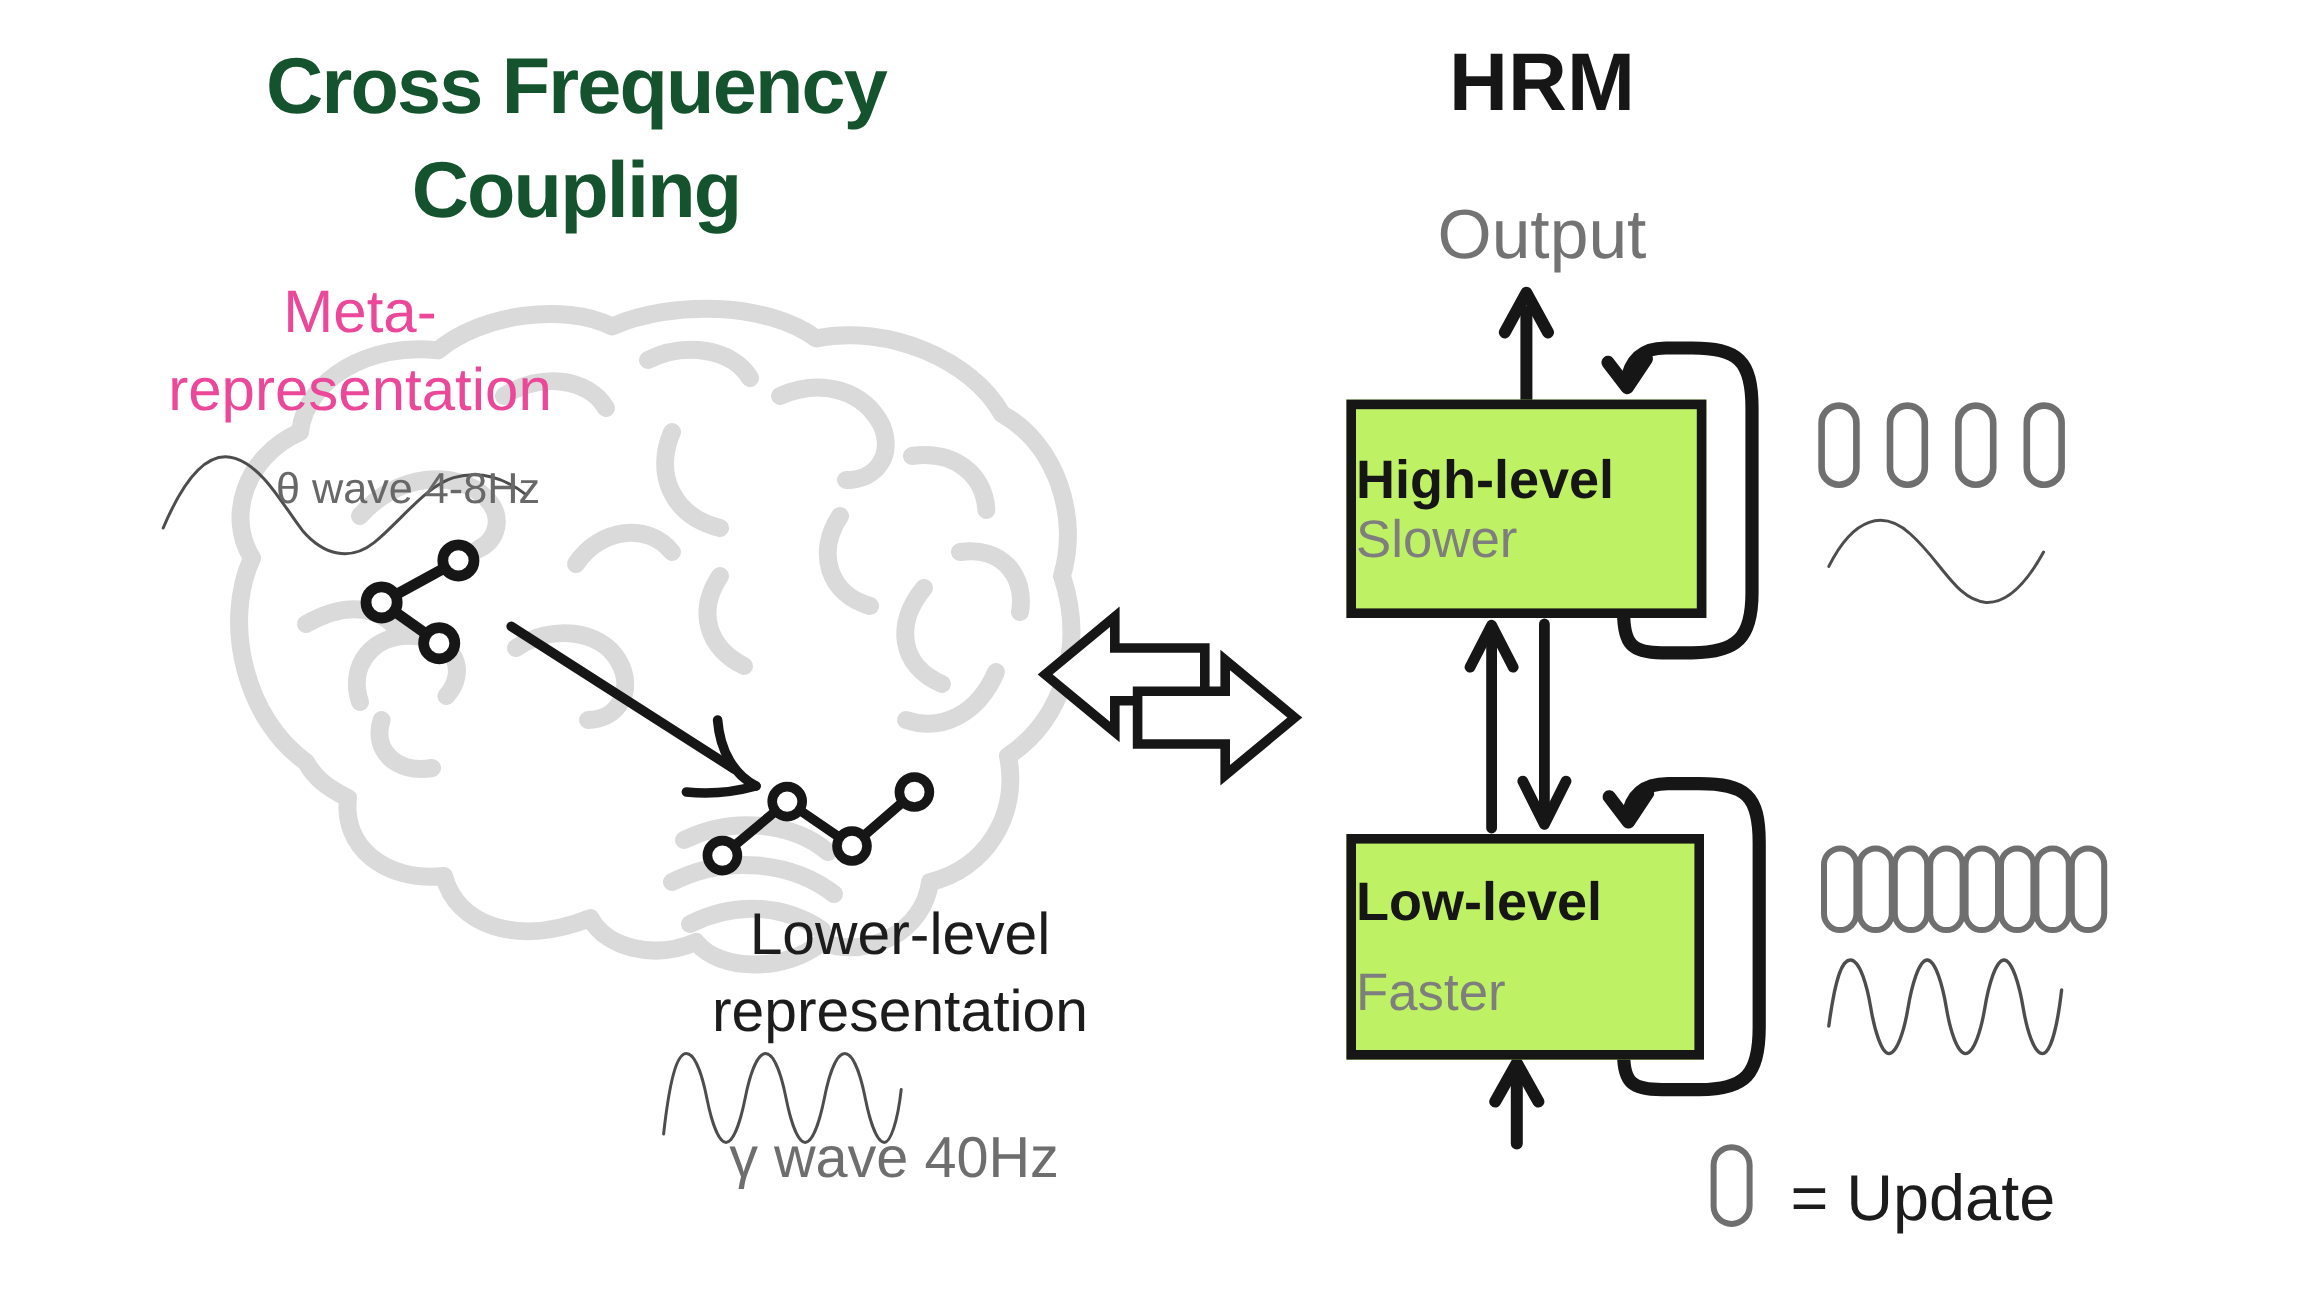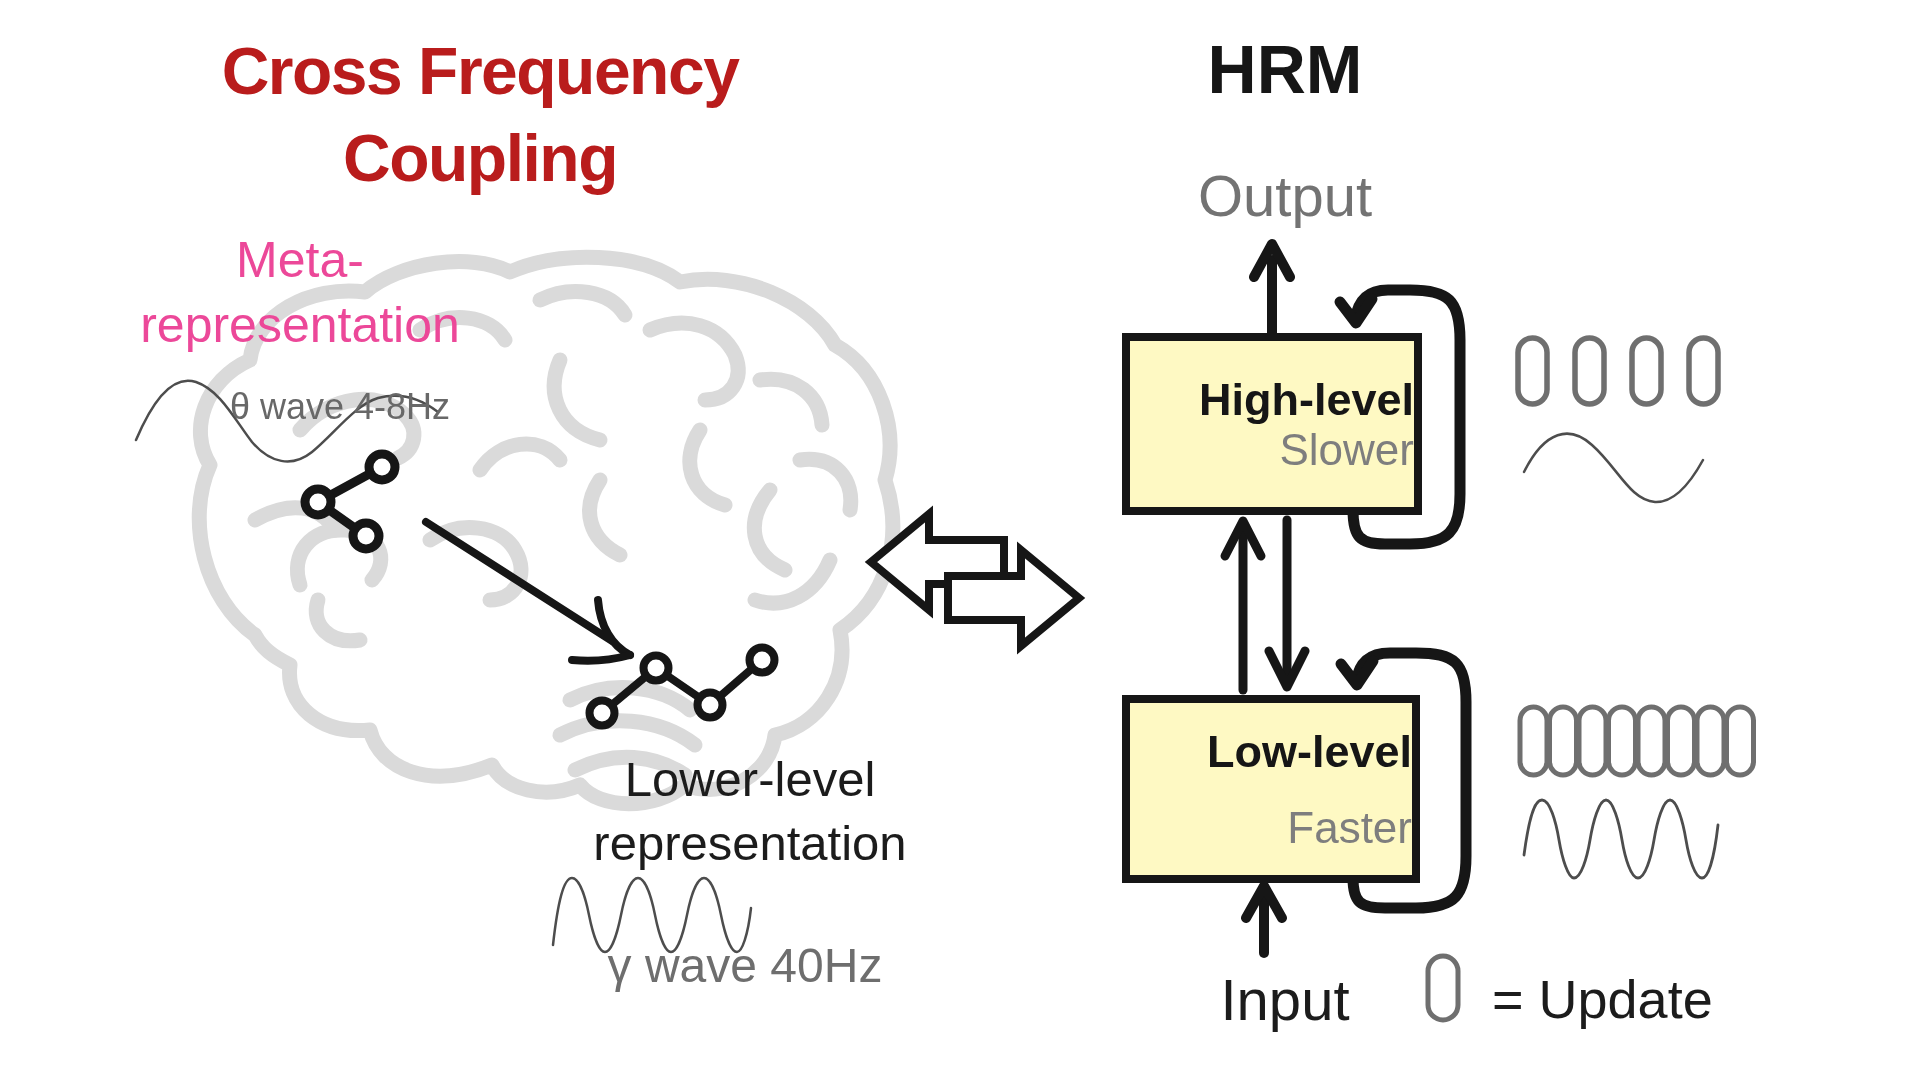--- a/index.html
+++ b/index.html
@@ -3,32 +3,32 @@
 <meta charset="utf-8">
 <style>
   html,body{margin:0;padding:0;background:#ffffff;}
   .canvas{
     position:relative;width:1920px;height:1080px;background:#ffffff;overflow:hidden;
     font-family:"Liberation Sans", sans-serif;color:#161616;
   }
   .canvas svg.layer{position:absolute;left:0;top:0;width:1920px;height:1080px;}
   .txt{position:absolute;white-space:pre-line;}
   .center{text-align:center;}
-  .cfc-title{left:130px;top:28px;width:700px;font-size:66px;font-weight:700;line-height:1.32;letter-spacing:-1.5px;color:#b91c1c;}
+  .cfc-title{left:130px;top:28px;width:700px;font-size:66px;font-weight:700;line-height:1.32;letter-spacing:-1.5px;color:#14532d;}
   .meta-label{left:60px;top:228px;width:480px;font-size:50px;line-height:1.3;color:#ec4899;}
   .theta-label{left:100px;top:386px;width:480px;font-size:36px;color:#686868;}
   .lower-label{left:510px;top:748px;width:480px;font-size:49px;line-height:1.3;color:#1c1c1c;}
   .gamma-label{left:505px;top:902px;width:480px;font-size:48px;color:#6e6e6e;margin-top:36px;}
   .hrm-title{left:1085px;top:30px;width:400px;font-size:68px;font-weight:700;color:#161616;}
   .output-label{left:1085px;top:162px;width:400px;font-size:58px;color:#737373;}
   .input-label{left:1085px;top:966px;width:400px;font-size:58px;color:#1c1c1c;}
   .legend-label{left:1492px;top:968px;width:300px;font-size:54px;color:#1c1c1c;text-align:left;}
   .module-box{
-    position:absolute;background:#fef9c3;border:8px solid #161616;box-sizing:border-box;
-    display:flex;flex-direction:column;align-items:flex-end;justify-content:center;gap:6px;
+    position:absolute;background:#bef264;border:8px solid #161616;box-sizing:border-box;
+    display:flex;flex-direction:column;align-items:flex-start;justify-content:center;gap:6px;
   }
   .box-high{left:1122px;top:333px;width:300px;height:182px;}
   .box-low{left:1122px;top:695px;width:298px;height:188px;gap:32px;}
   .module-title{font-size:45px;font-weight:700;color:#161616;line-height:1;}
   .module-sub{font-size:44px;color:#7e7e7e;line-height:1;}
 </style>
 </head>
 <body>
 
 <div class="canvas">
@@ -161,16 +161,15 @@
   <div class="module-box box-high">
     <div class="module-title">High-level</div>
     <div class="module-sub">Slower</div>
   </div>
 
   <div class="module-box box-low">
     <div class="module-title">Low-level</div>
     <div class="module-sub">Faster</div>
   </div>
 
-  <div class="txt center input-label">Input</div>
   <div class="txt legend-label">= Update</div>
 
 </div>
 
 </body></html>

